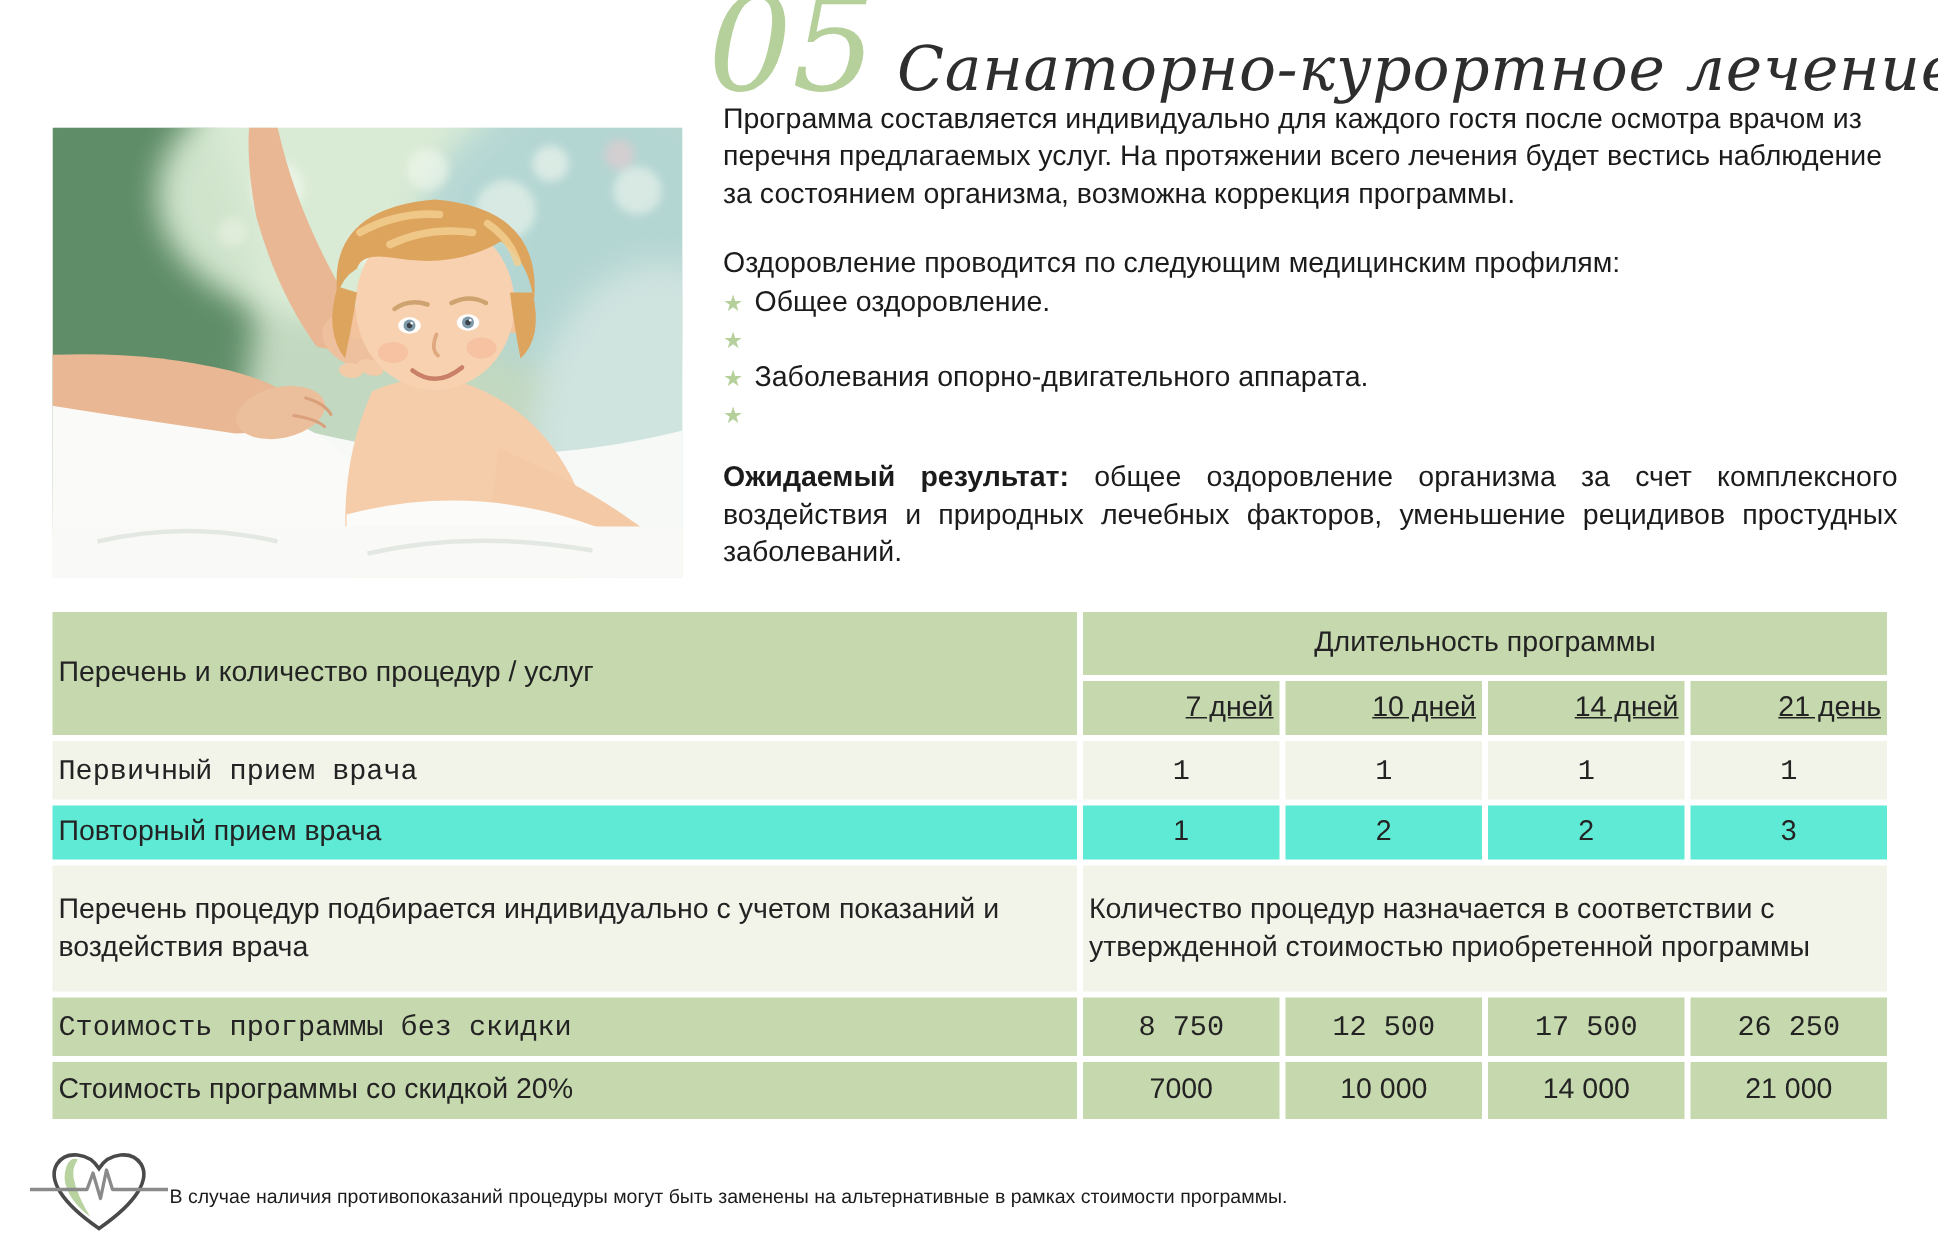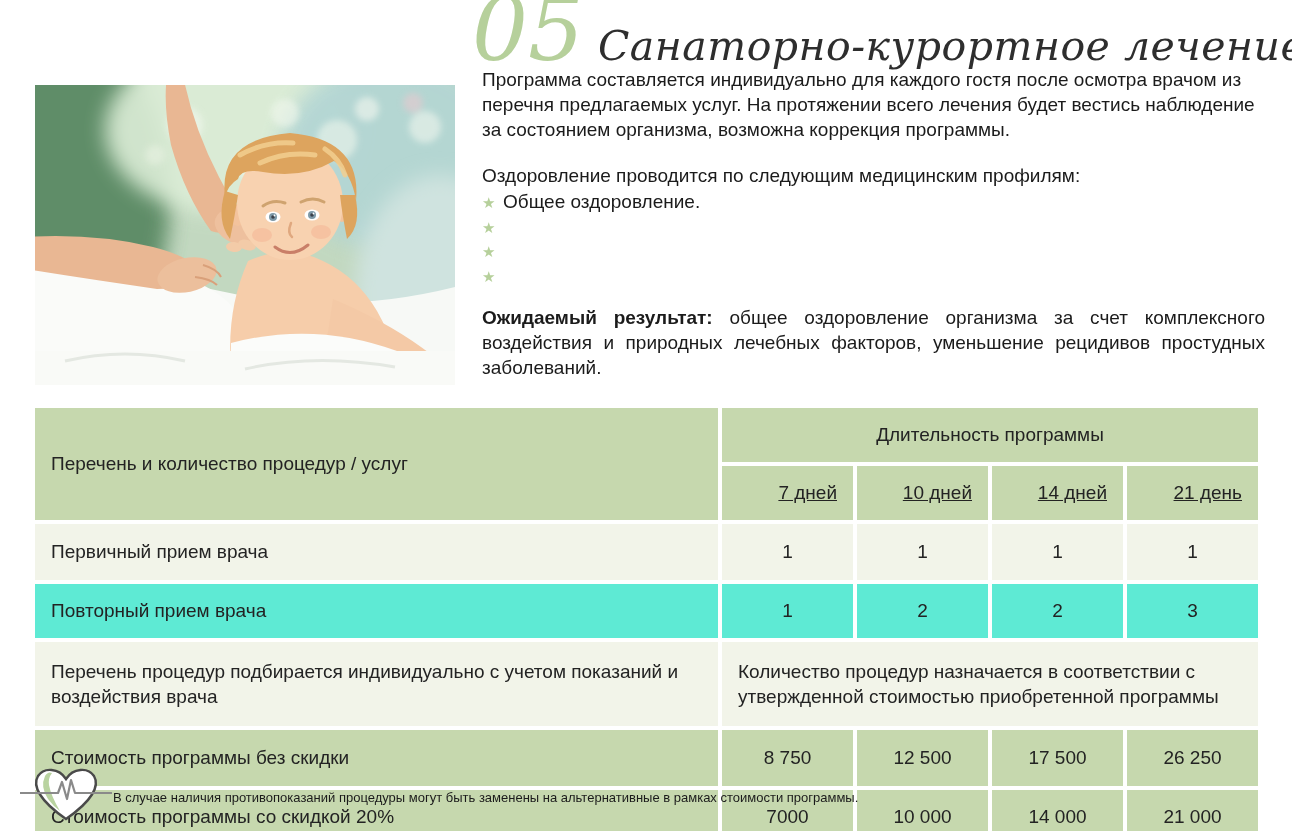--- a/index.html
+++ b/index.html
@@ -36,30 +36,30 @@
   .star { color:#b6d09b; font-size:15px; width:21px; flex:none; }
   .result { margin-top:16px; text-align:justify; }
   .result-label { font-weight:bold;margin-top:22px; }
 
   
   table.pricing {
     position:absolute; left:31px; top:404px; width:1231px;
     border-collapse:separate; border-spacing:4px;
     font-size:19px; color:#232323; table-layout:fixed;
   }
-  table.pricing th, table.pricing td { padding:16px; font-weight:normal; }
+  table.pricing th, table.pricing td { padding:4px; font-weight:normal; }
   .bg-g  { background:#c6d8ae; }
   .bg-cream { background:#f2f4e9; }
   .bg-lg { background:#5eead4; }
   .cell-label { text-align:left; padding-left:40px; vertical-align:middle; }
   .cell-num { text-align:center; vertical-align:middle; }
   .bold { font-weight:bold; }
   tr.hrow1 th { height:42px; vertical-align:middle; }
   tr.hrow2 th { height:36px; vertical-align:middle; }
-  tr.r-std td { height:56px; }
+  tr.r-std td { height:39px;font-family:Liberation Mono, monospace; }
   tr.r-thin td { height:36px; }
   tr.r-tall td { height:84px; }
   tr.r-last td { height:38px; }
   .duration-head { text-align:center; font-weight:bold; }
   .col-head { font-weight:bold; }
   .day-head { text-align:right; font-weight:bold;text-decoration:underline; }
   .note-cell { text-align:left; padding:0 14px 0 16px; vertical-align:middle; line-height:25px; }
   .tall-label { line-height:25px; }
 
   
@@ -157,20 +157,21 @@
     <ul class="profiles">
       <li>
           <span class="star">★</span>
           <span>Общее оздоровление.</span>
         </li>
       <li>
           <span class="star">★</span>
         </li>
       <li>
           <span class="star">★</span>
+          <span>Заболевания опорно-двигательного аппарата.</span>
         </li>
       <li>
           <span class="star">★</span>
         </li>
     </ul>
     <p class="result"><span class="result-label">Ожидаемый результат:</span> <span>общее оздоровление организма за счет комплексного воздействия и природных лечебных факторов, уменьшение рецидивов простудных заболеваний.</span></p>
   </div>
 
   <table class="pricing">
     <colgroup>

